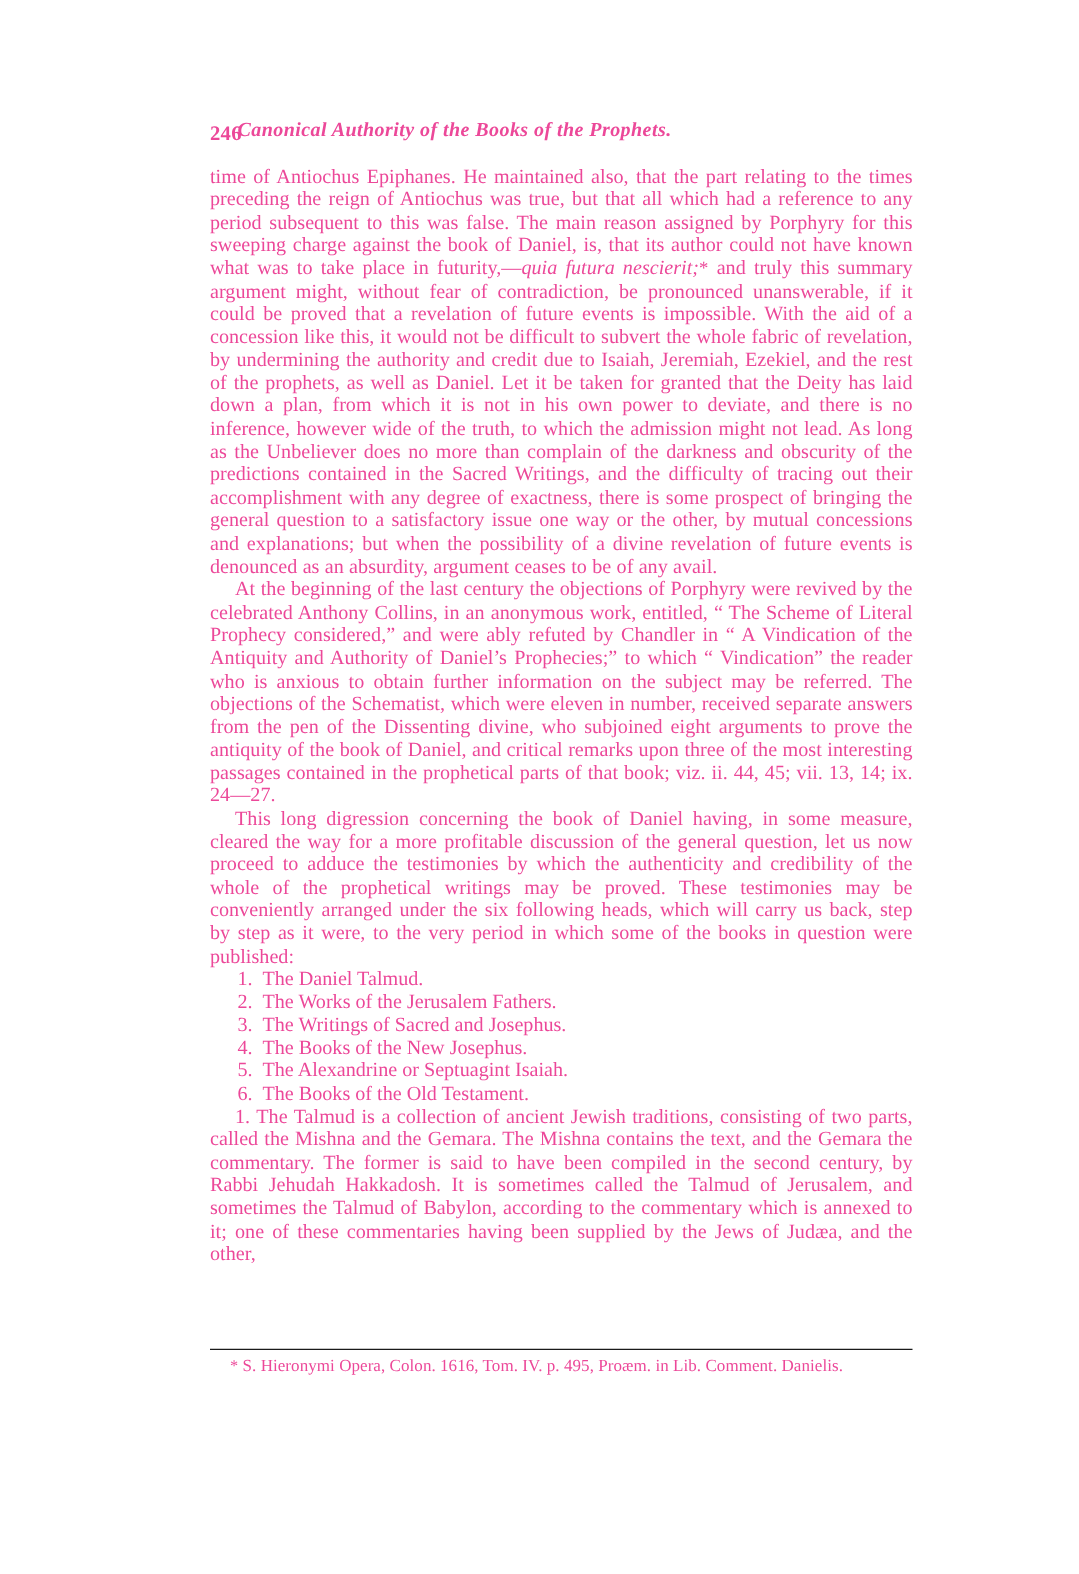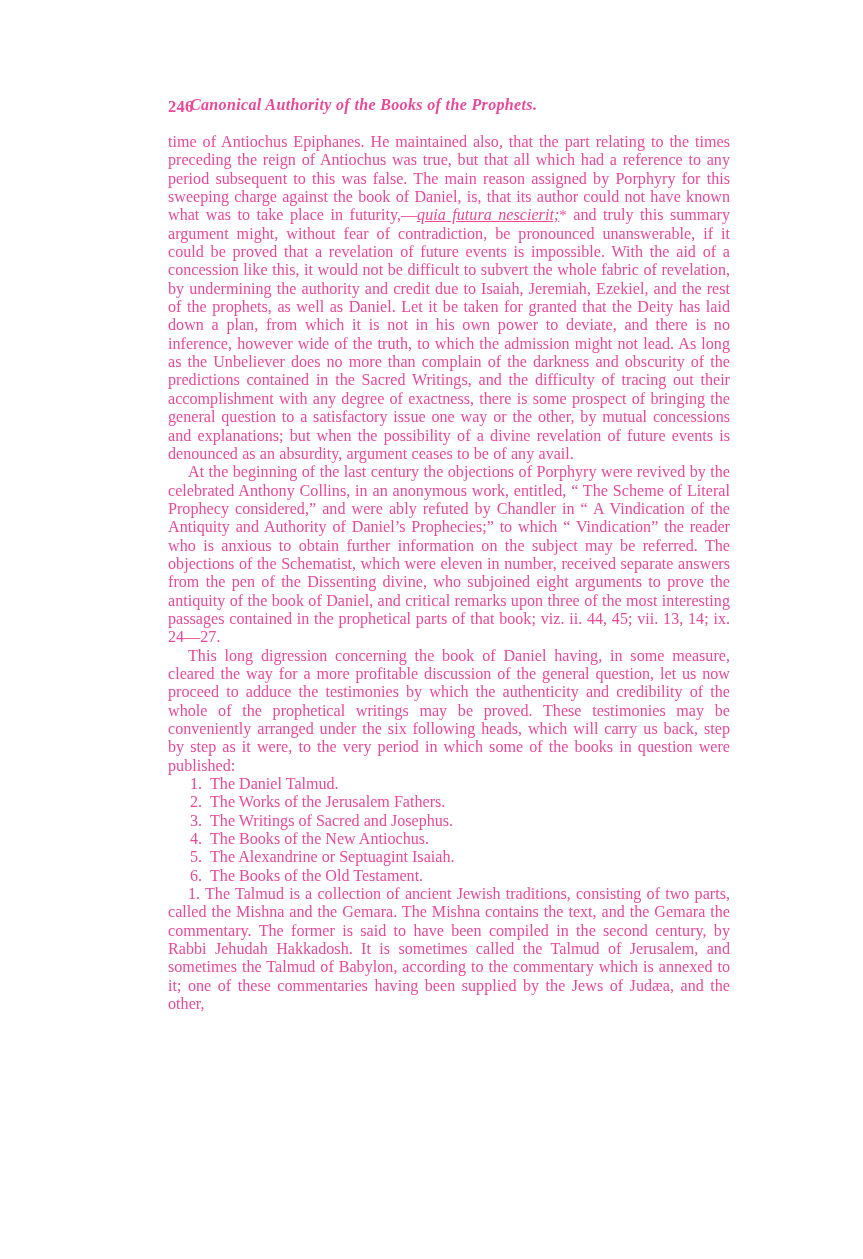--- a/index.html
+++ b/index.html
@@ -59,21 +59,21 @@
     font-size: 16.1px;
     line-height: 18.35px;
     text-align: justify;
     text-indent: 20px;
     letter-spacing: 0.02px;
     word-spacing: 0.2px;
     -webkit-font-smoothing: none;
   }
   p.para.first { text-indent: 0; }
 
-  p.para i { font-style: italic; text-decoration: underline; }
+  p.para i { font-style: italic; }
   sup.fnmark {
     font-size: 15px;
     vertical-align: baseline;
     line-height: 0;
   }
 
   
   ol.heads {
     margin: 0;
     padding: 0;
@@ -142,30 +142,35 @@
       <li>
         <span class="num">2.</span>
         <span>The Works of the Jerusalem Fathers.</span>
       </li>
       <li>
         <span class="num">3.</span>
         <span>The Writings of Sacred and Josephus.</span>
       </li>
       <li>
         <span class="num">4.</span>
-        <span>The Books of the New Antiochus.</span>
+        <span>The Books of the New Josephus.</span>
       </li>
       <li>
         <span class="num">5.</span>
         <span>The Alexandrine or Septuagint Isaiah.</span>
       </li>
       <li>
         <span class="num">6.</span>
         <span>The Books of the Old Testament.</span>
       </li>
     </ol>
 
     <p class="para">1. The Talmud is a collection of ancient Jewish traditions, consisting of two parts, called the Mishna and the Gemara. The Mishna contains the text, and the Gemara the commentary. The former is said to have been compiled in the second century, by Rabbi Jehudah Hakkadosh. It is sometimes called the Talmud of Jerusalem, and sometimes the Talmud of Babylon, according to the commentary which is annexed to it; one of these commentaries having been supplied by the Jews of Judæa, and the other,</p>
 
   </div>
 
+  <div class="footnote-zone">
+    <div class="fn-rule"></div>
+    <p class="footnote"><span class="star">*</span>
+      <span>S. Hieronymi Opera, Colon. 1616, Tom. IV. p. 495, Proæm. in Lib. Comment. Danielis.</span></p>
+  </div>
 
 </div>
 
 </body></html>

